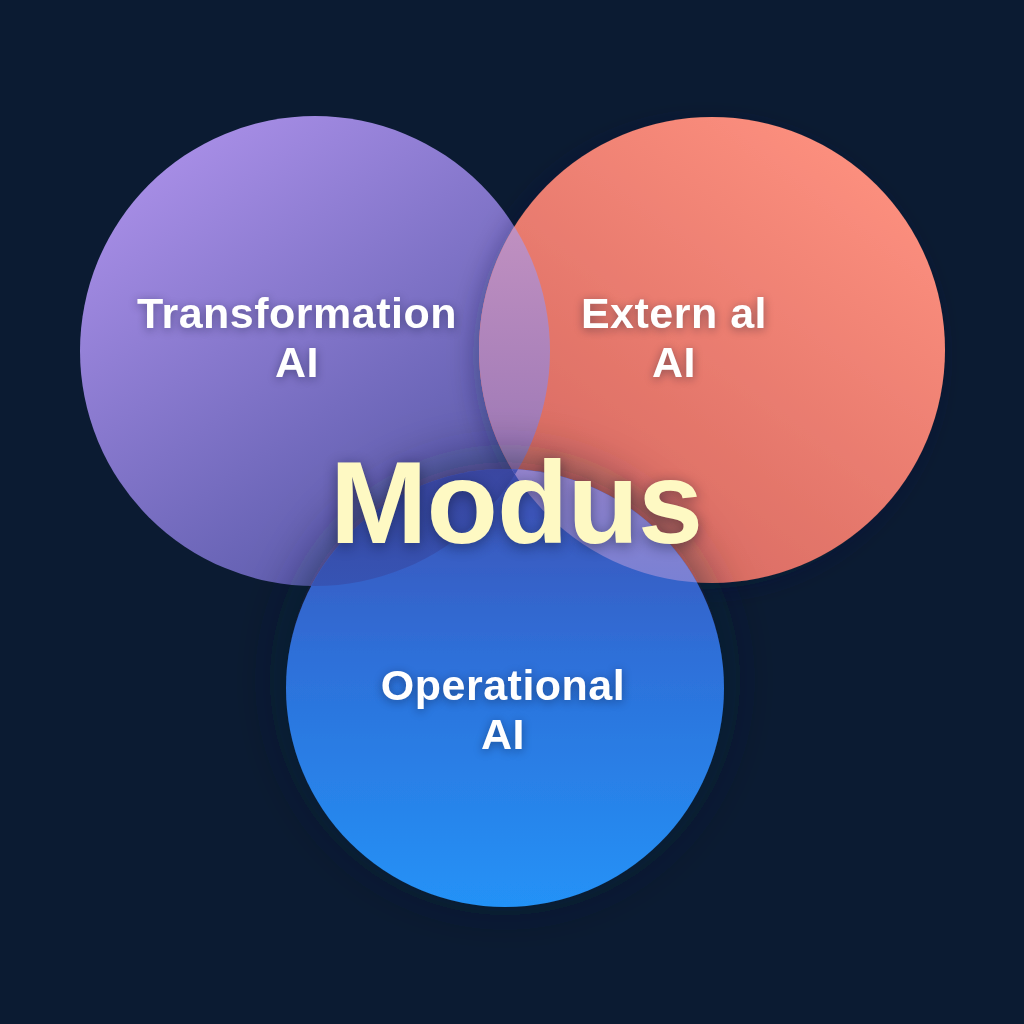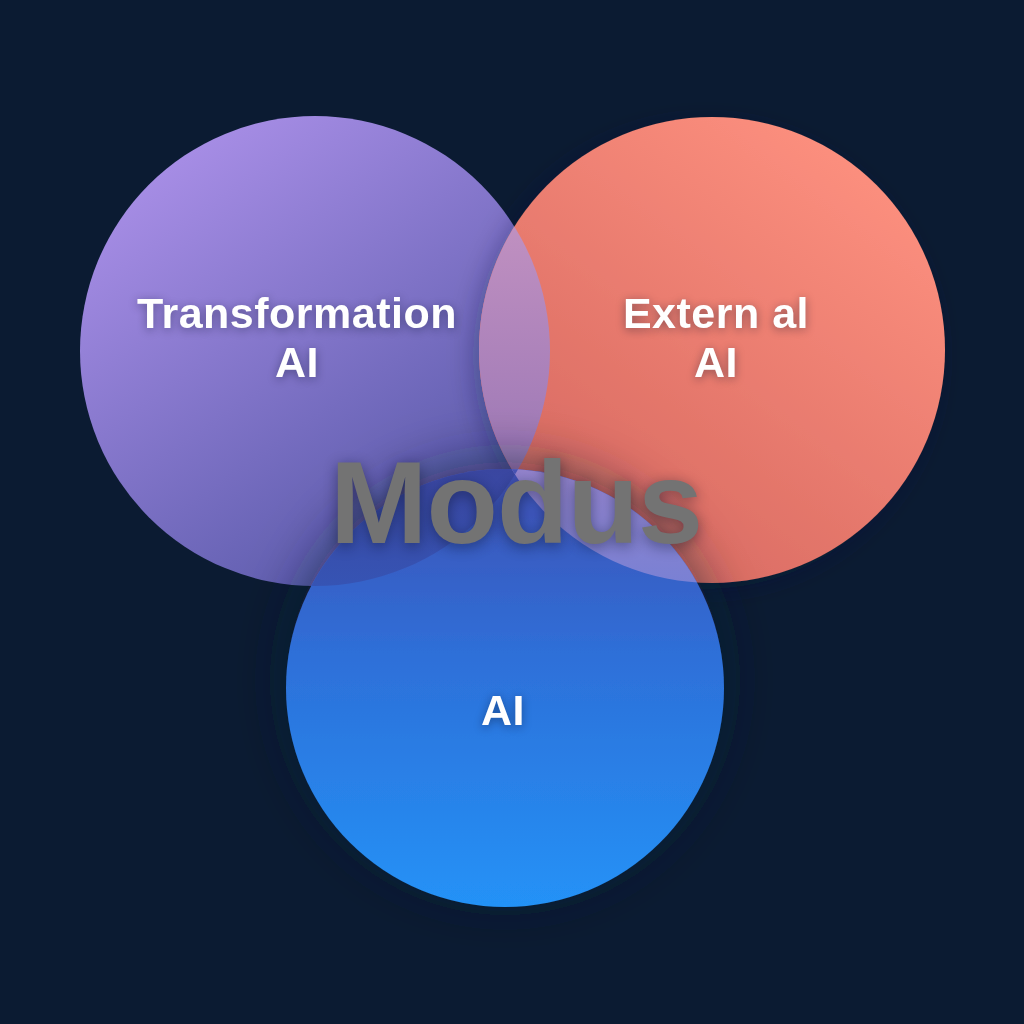--- a/index.html
+++ b/index.html
@@ -7,26 +7,26 @@
   .stage{position:relative;width:1024px;height:1024px;}
   .stage svg{position:absolute;left:0;top:0;width:1024px;height:1024px;}
   .circle-label{
     position:absolute;transform:translate(-50%,-50%);
     color:#ffffff;font-size:43px;line-height:49px;font-weight:700;
     text-align:center;white-space:nowrap;letter-spacing:0.5px;
     text-shadow:0 2px 10px rgba(8,16,38,0.40);
   }
   .venn-title{
     position:absolute;transform:translate(-50%,-50%);
-    color:#737373;font-size:117px;line-height:110px;font-weight:700;
+    color:#fef9c3;font-size:117px;line-height:110px;font-weight:700;
     text-align:center;white-space:nowrap;letter-spacing:-1px;
     text-shadow:0 3px 14px rgba(8,16,38,0.45);
   }
   #label-transformation{left:297px;top:338px;}
-  #label-external{left:716px;top:338px;}
+  #label-external{left:674px;top:338px;}
   #label-operational{left:503px;top:710px;}
   #title{left:516px;top:503px;}
 </style>
 </head>
 <body>
 
 <div class="stage">
 
   <svg viewBox="0 0 1024 1024" aria-hidden="true">
     <defs>
@@ -106,20 +106,21 @@
     <div>Transformation</div>
     <div>AI</div>
   </div>
 
   <div class="circle-label" id="label-external">
     <div>Extern al</div>
     <div>AI</div>
   </div>
 
   <div class="circle-label" id="label-operational">
+    <div>Operational</div>
     <div>AI</div>
   </div>
 
   <div class="venn-title" id="title">
     <div>Modus</div>
   </div>
 
 </div>
 
 </body></html>

